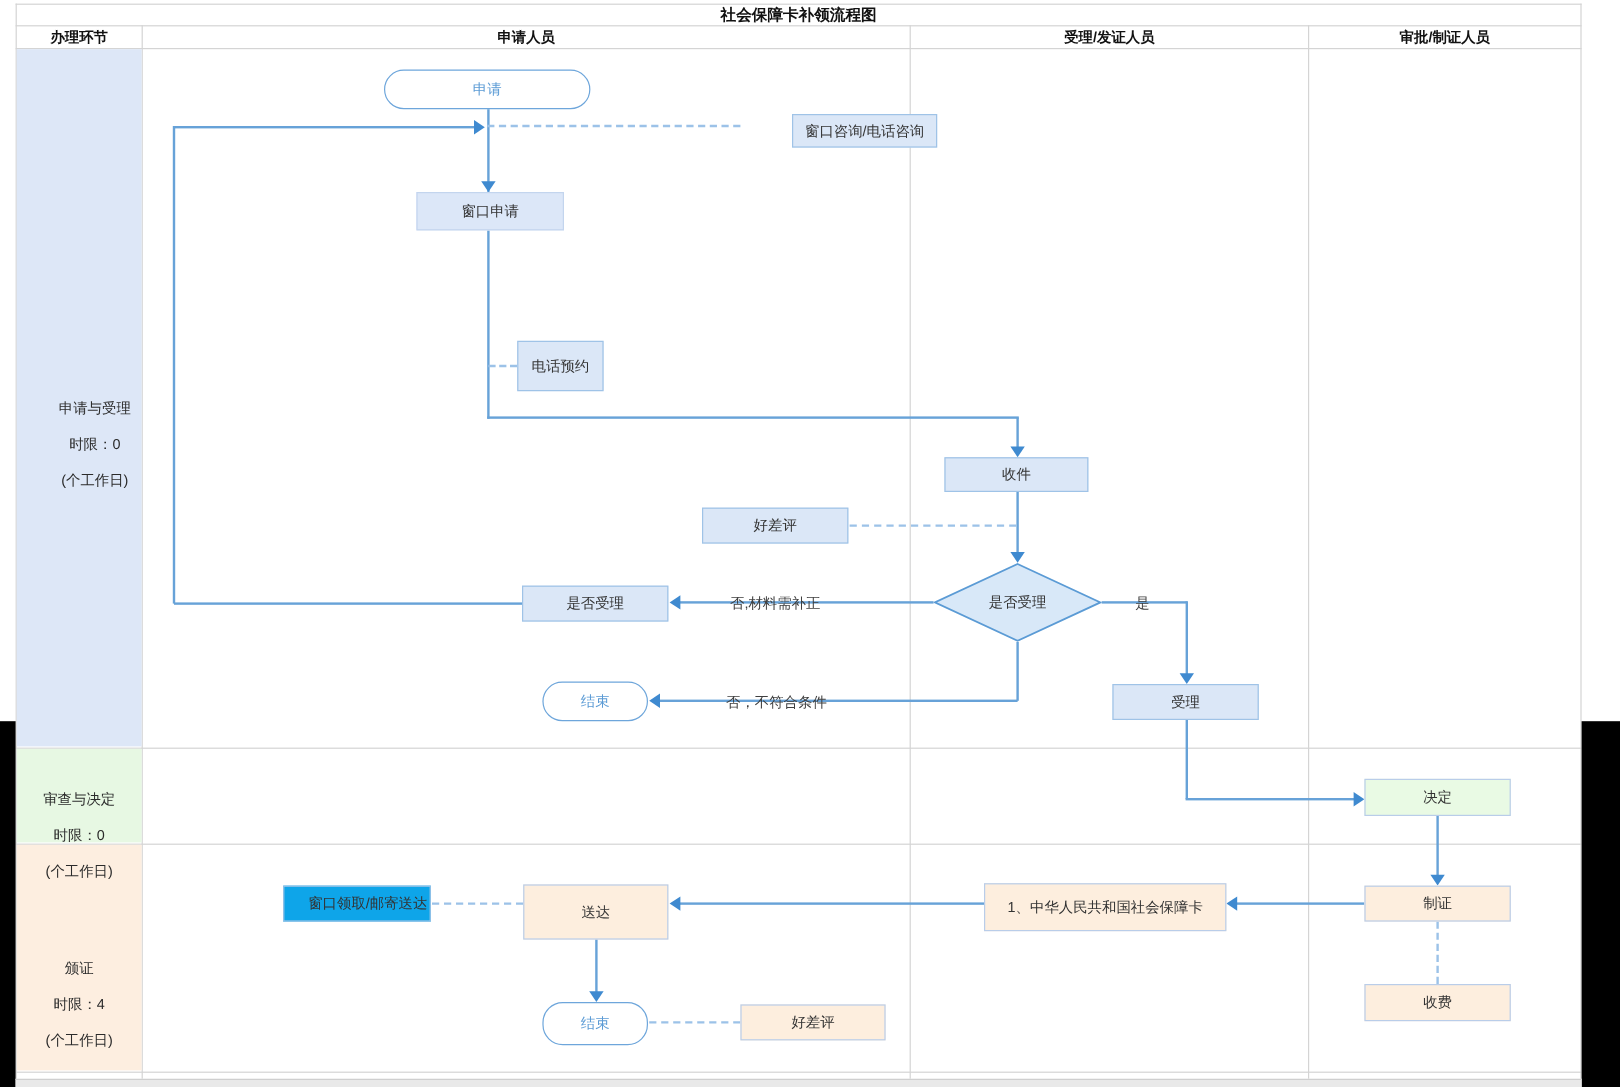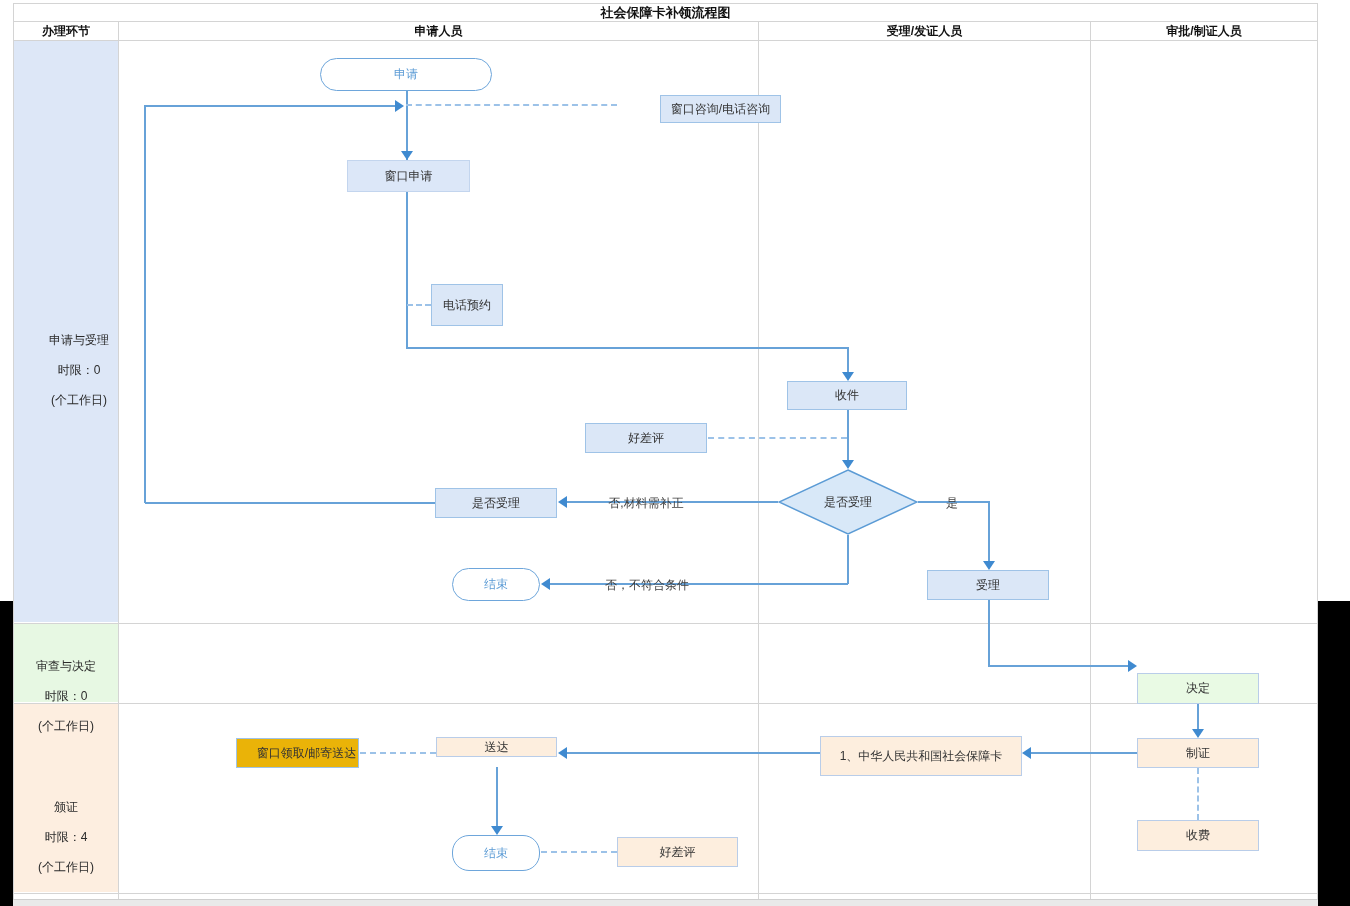--- a/index.html
+++ b/index.html
@@ -19,21 +19,21 @@
   .vd{position:absolute;width:0;border-left:2px dashed #9cc2e8;}
   .arr{position:absolute;width:0;height:0;border-style:solid;}
   .arr.down{border-width:9px 6px 0 6px;border-color:#3f8ad0 transparent transparent transparent;}
   .arr.left{border-width:6px 9px 6px 0;border-color:transparent #3f8ad0 transparent transparent;}
   .arr.right{border-width:6px 0 6px 9px;border-color:transparent transparent transparent #3f8ad0;}
   
   .node{position:absolute;box-sizing:border-box;display:flex;align-items:center;justify-content:center;
         font-size:12px;color:#333;text-align:center;}
   .blue{background:#dbe7f7;border:1px solid #9fc3e7;}
   .bluelite{background:#dce7f8;border:1px solid #c3d5ee;text-align:right;}
-  .vlite{background:#eab308;border:1px solid #9fc3e7;padding-left:18px;}
+  .vlite{background:#0ea5e9;border:1px solid #9fc3e7;padding-left:18px;}
   .peach{background:#fdeede;border:1px solid #b9cde9;}
   .green{background:#e9fae4;border:1px solid #b9cde9;}
   .stadium{background:#fff;border:1px solid #6ea6db;border-radius:17px;color:#5b9bd5;}
   .diamondwrap{position:absolute;}
   .diamondwrap svg{position:absolute;left:0;top:0;}
   .diamondlabel{position:absolute;left:0;top:0;width:100%;height:100%;display:flex;align-items:center;justify-content:center;font-size:12px;color:#333;}
   .elabel{position:absolute;font-size:12px;color:#404040;text-align:center;}
   .blackpane{position:absolute;background:#000;}
   .scrollstrip{position:absolute;background:#e9e9e9;border-top:1px solid #cfcfcf;}
 </style>
@@ -134,24 +134,24 @@
   <div class="diamondwrap" style="left:778px;top:469px;width:140px;height:66px;">
     <svg width="140" height="66" viewBox="0 0 140 66">
       <polygon points="70,1 139,33 70,65 1,33" fill="#d8e8f8" stroke="#5b9bd5" stroke-width="1.5"></polygon>
     </svg>
     <div class="diamondlabel">是否受理</div>
   </div>
 
   <div class="node blue" style="left:435px;top:488px;width:122px;height:30px;">是否受理</div>
   <div class="node stadium" style="left:452px;top:568px;width:88px;height:33px;">结束</div>
   <div class="node blue" style="left:927px;top:570px;width:122px;height:30px;">受理</div>
-  <div class="node green" style="left:1137px;top:649px;width:122px;height:31px;margin-top:24px;">决定</div>
+  <div class="node green" style="left:1137px;top:649px;width:122px;height:31px;">决定</div>
   <div class="node peach" style="left:1137px;top:738px;width:122px;height:30px;">制证</div>
   <div class="node peach" style="left:820px;top:736px;width:202px;height:40px;">1、中华人民共和国社会保障卡</div>
-  <div class="node peach" style="left:436px;top:737px;width:121px;height:20px;">送达</div>
+  <div class="node peach" style="left:436px;top:737px;width:121px;height:46px;">送达</div>
   <div class="node vlite" style="left:236px;top:738px;width:123px;height:30px;">窗口领取/邮寄送达</div>
   <div class="node stadium" style="left:452px;top:835px;width:88px;height:36px;">结束</div>
   <div class="node peach" style="left:617px;top:837px;width:121px;height:30px;">好差评</div>
   <div class="node peach" style="left:1137px;top:820px;width:122px;height:31px;">收费</div>
 
   <div class="elabel" style="left:586px;top:495px;width:120px;">否,材料需补正</div>
   <div class="elabel" style="left:582px;top:577px;width:130px;">否，不符合条件</div>
   <div class="elabel" style="left:940px;top:495px;width:24px;">是</div>
 
 </div>

